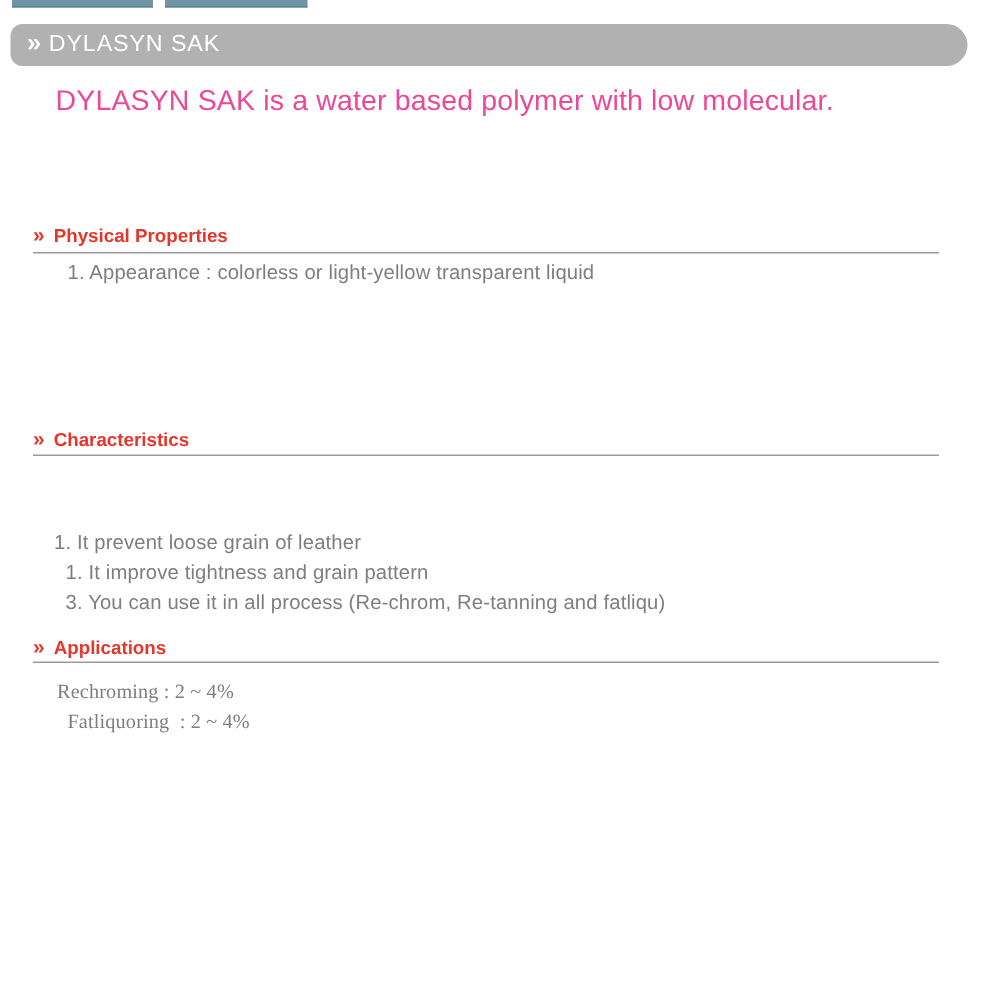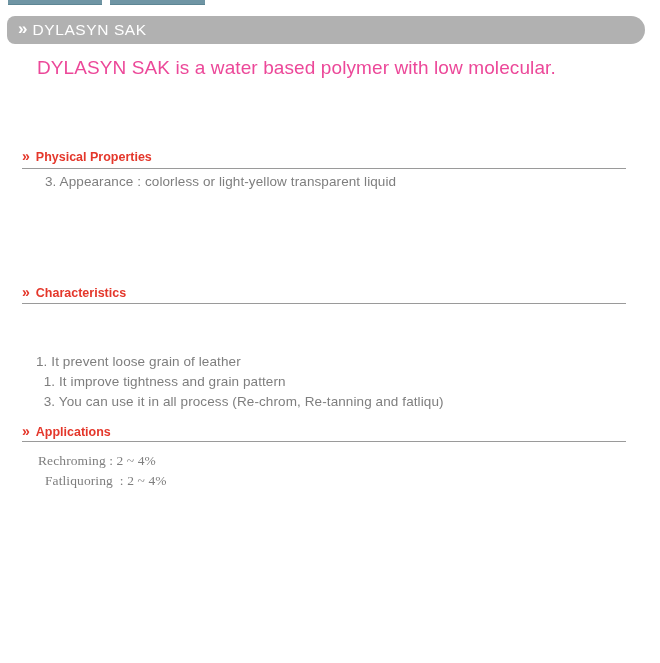--- a/index.html
+++ b/index.html
@@ -89,21 +89,21 @@
   <div class="description">DYLASYN SAK is a water based polymer with low molecular.</div>
 
   <div id="sections">
   <div class="section">
     <div class="section-heading">
       <span class="chev">»</span>
       <span class="heading-text">Physical Properties</span>
     </div>
     <hr class="section-rule">
     <div class="items">
-          <div class="item">3. Appearance : colorless or light-yellow transparent liquid</div>
+          <div class="item">1. Appearance : colorless or light-yellow transparent liquid</div>
         </div>
   </div>
 
   <div class="section">
     <div class="section-heading">
       <span class="chev">»</span>
       <span class="heading-text">Characteristics</span>
     </div>
     <hr class="section-rule">
     <div class="items">

